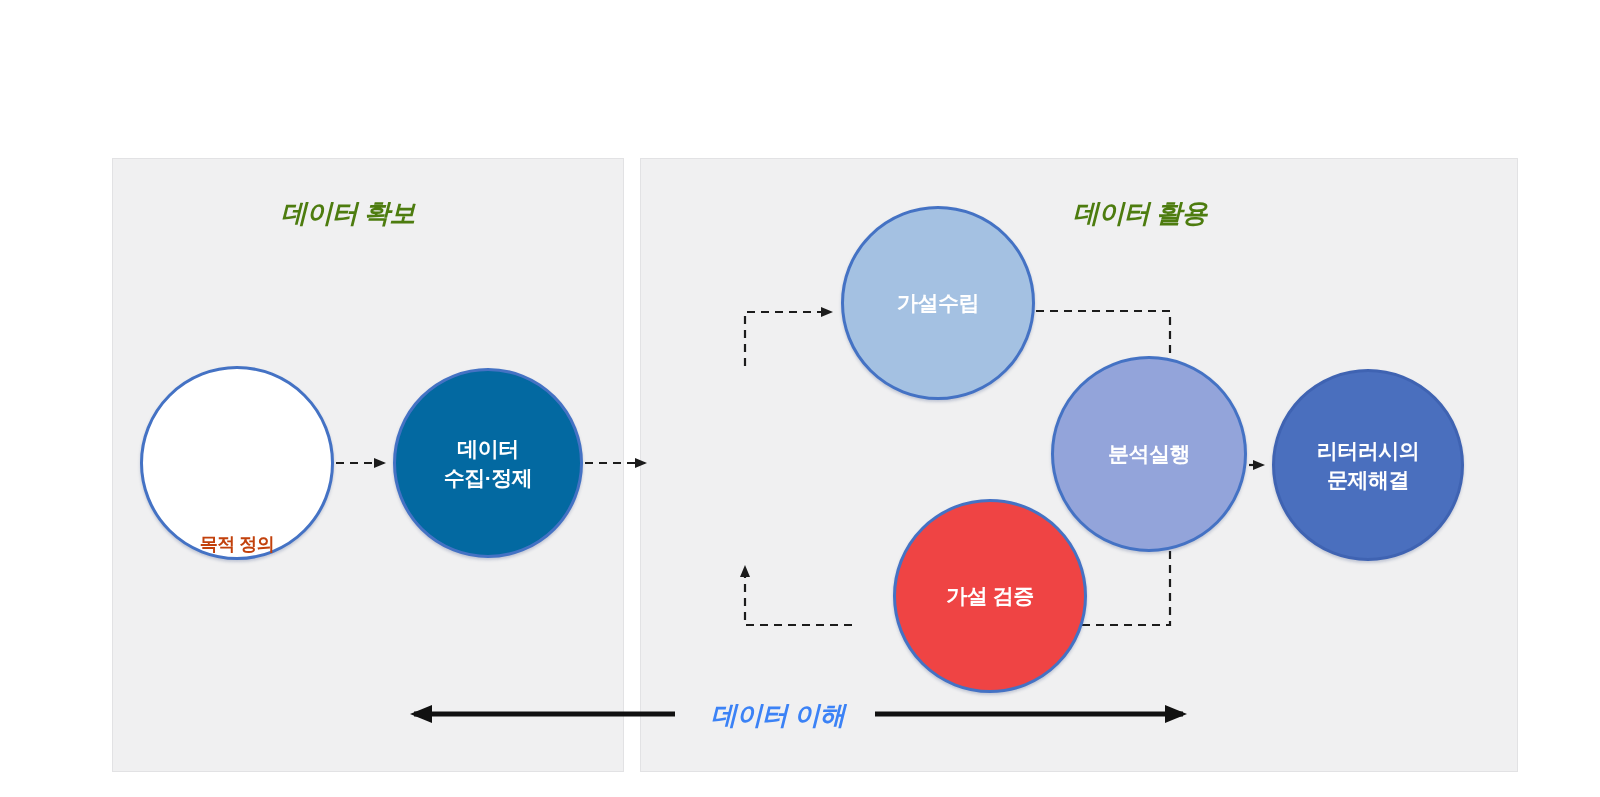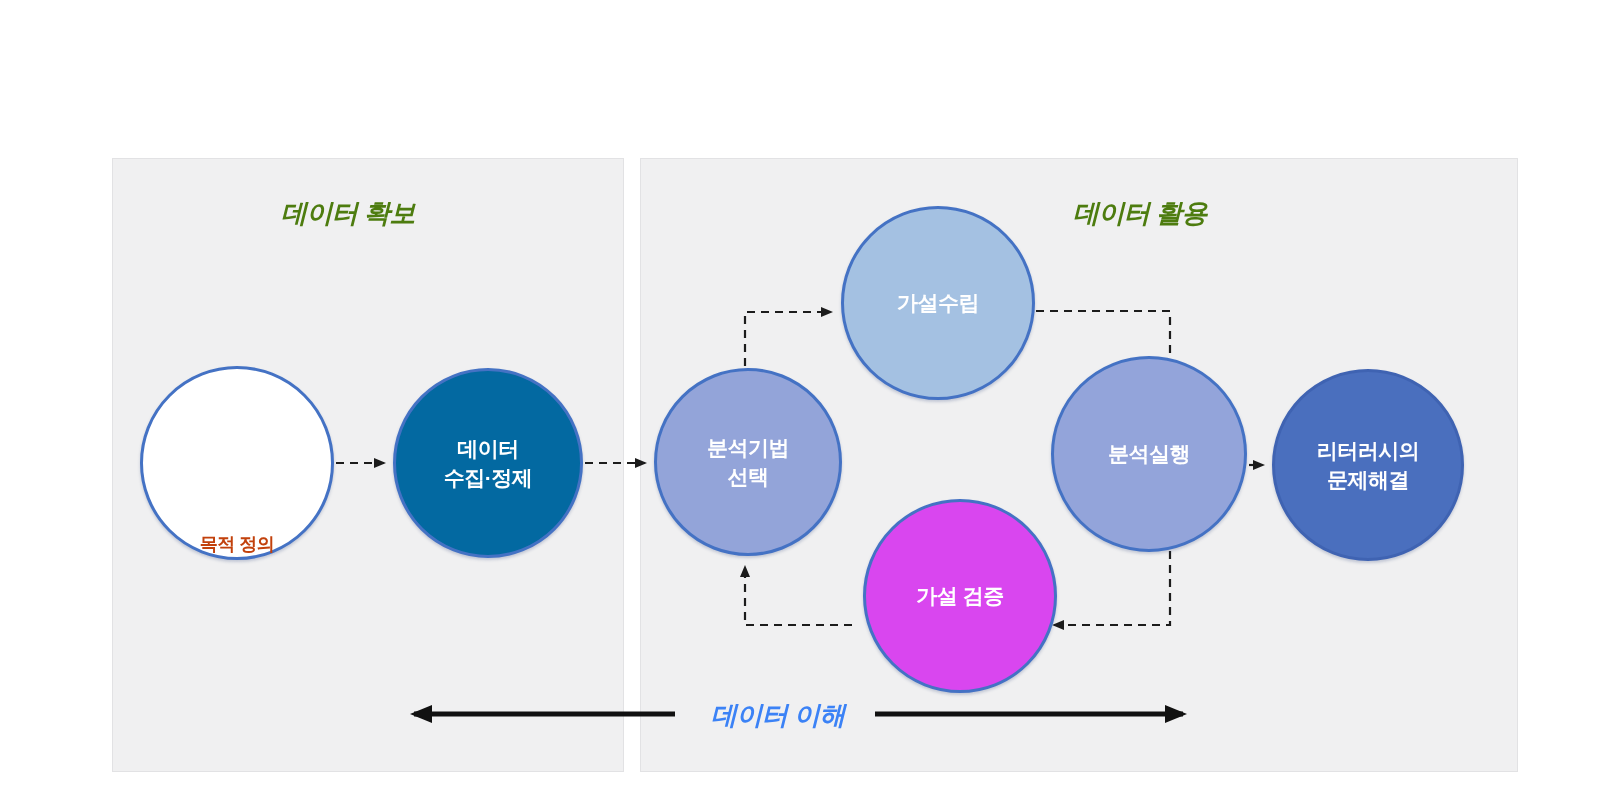--- a/index.html
+++ b/index.html
@@ -32,21 +32,21 @@
     font-size:21px;font-weight:700;line-height:1.4;text-align:center;
     color:#ffffff;letter-spacing:-0.5px;
     box-shadow:0 2px 3px rgba(60,80,130,0.25);
   }
   .node span{display:block;}
   .node-purpose   {left:140px;top:366px;width:194px;height:194px;background:#ffffff;color:#c2410c;font-size:18px;justify-content:flex-end;}
   .node-collect   {left:393px;top:368px;width:190px;height:190px;background:#0369a1;}
   .node-method    {left:654px;top:368px;width:188px;height:188px;background:#93a4d9;}
   .node-hypothesis{left:841px;top:206px;width:194px;height:194px;background:#a4c1e2;}
   .node-execute   {left:1051px;top:356px;width:196px;height:196px;background:#93a4da;}
-  .node-verify    {left:863px;top:499px;width:194px;height:194px;background:#d946ef;}
+  .node-verify    {left:893px;top:499px;width:194px;height:194px;background:#ef4444;}
   .node-decision  {left:1272px;top:369px;width:192px;height:192px;background:#4a6fbe;border-color:#3f63b2;}
   .axis-label{
     position:absolute;left:698px;top:698px;width:160px;text-align:center;
     font-size:26px;font-weight:700;font-style:italic;color:#3b82f6;
     white-space:nowrap;letter-spacing:-0.5px;
   }
 </style>
 </head>
 <body>
 
@@ -87,24 +87,20 @@
 
   <div class="node node-purpose">
     <span>목적 정의</span>
   </div>
 
   <div class="node node-collect">
     <span>데이터</span>
     <span>수집·정제</span>
   </div>
 
-  <div class="node node-method">
-    <span>분석기법</span>
-    <span>선택</span>
-  </div>
 
   <div class="node node-hypothesis">
     <span>가설수립</span>
   </div>
 
   <div class="node node-execute">
     <span>분석실행</span>
   </div>
 
   <div class="node node-verify">

